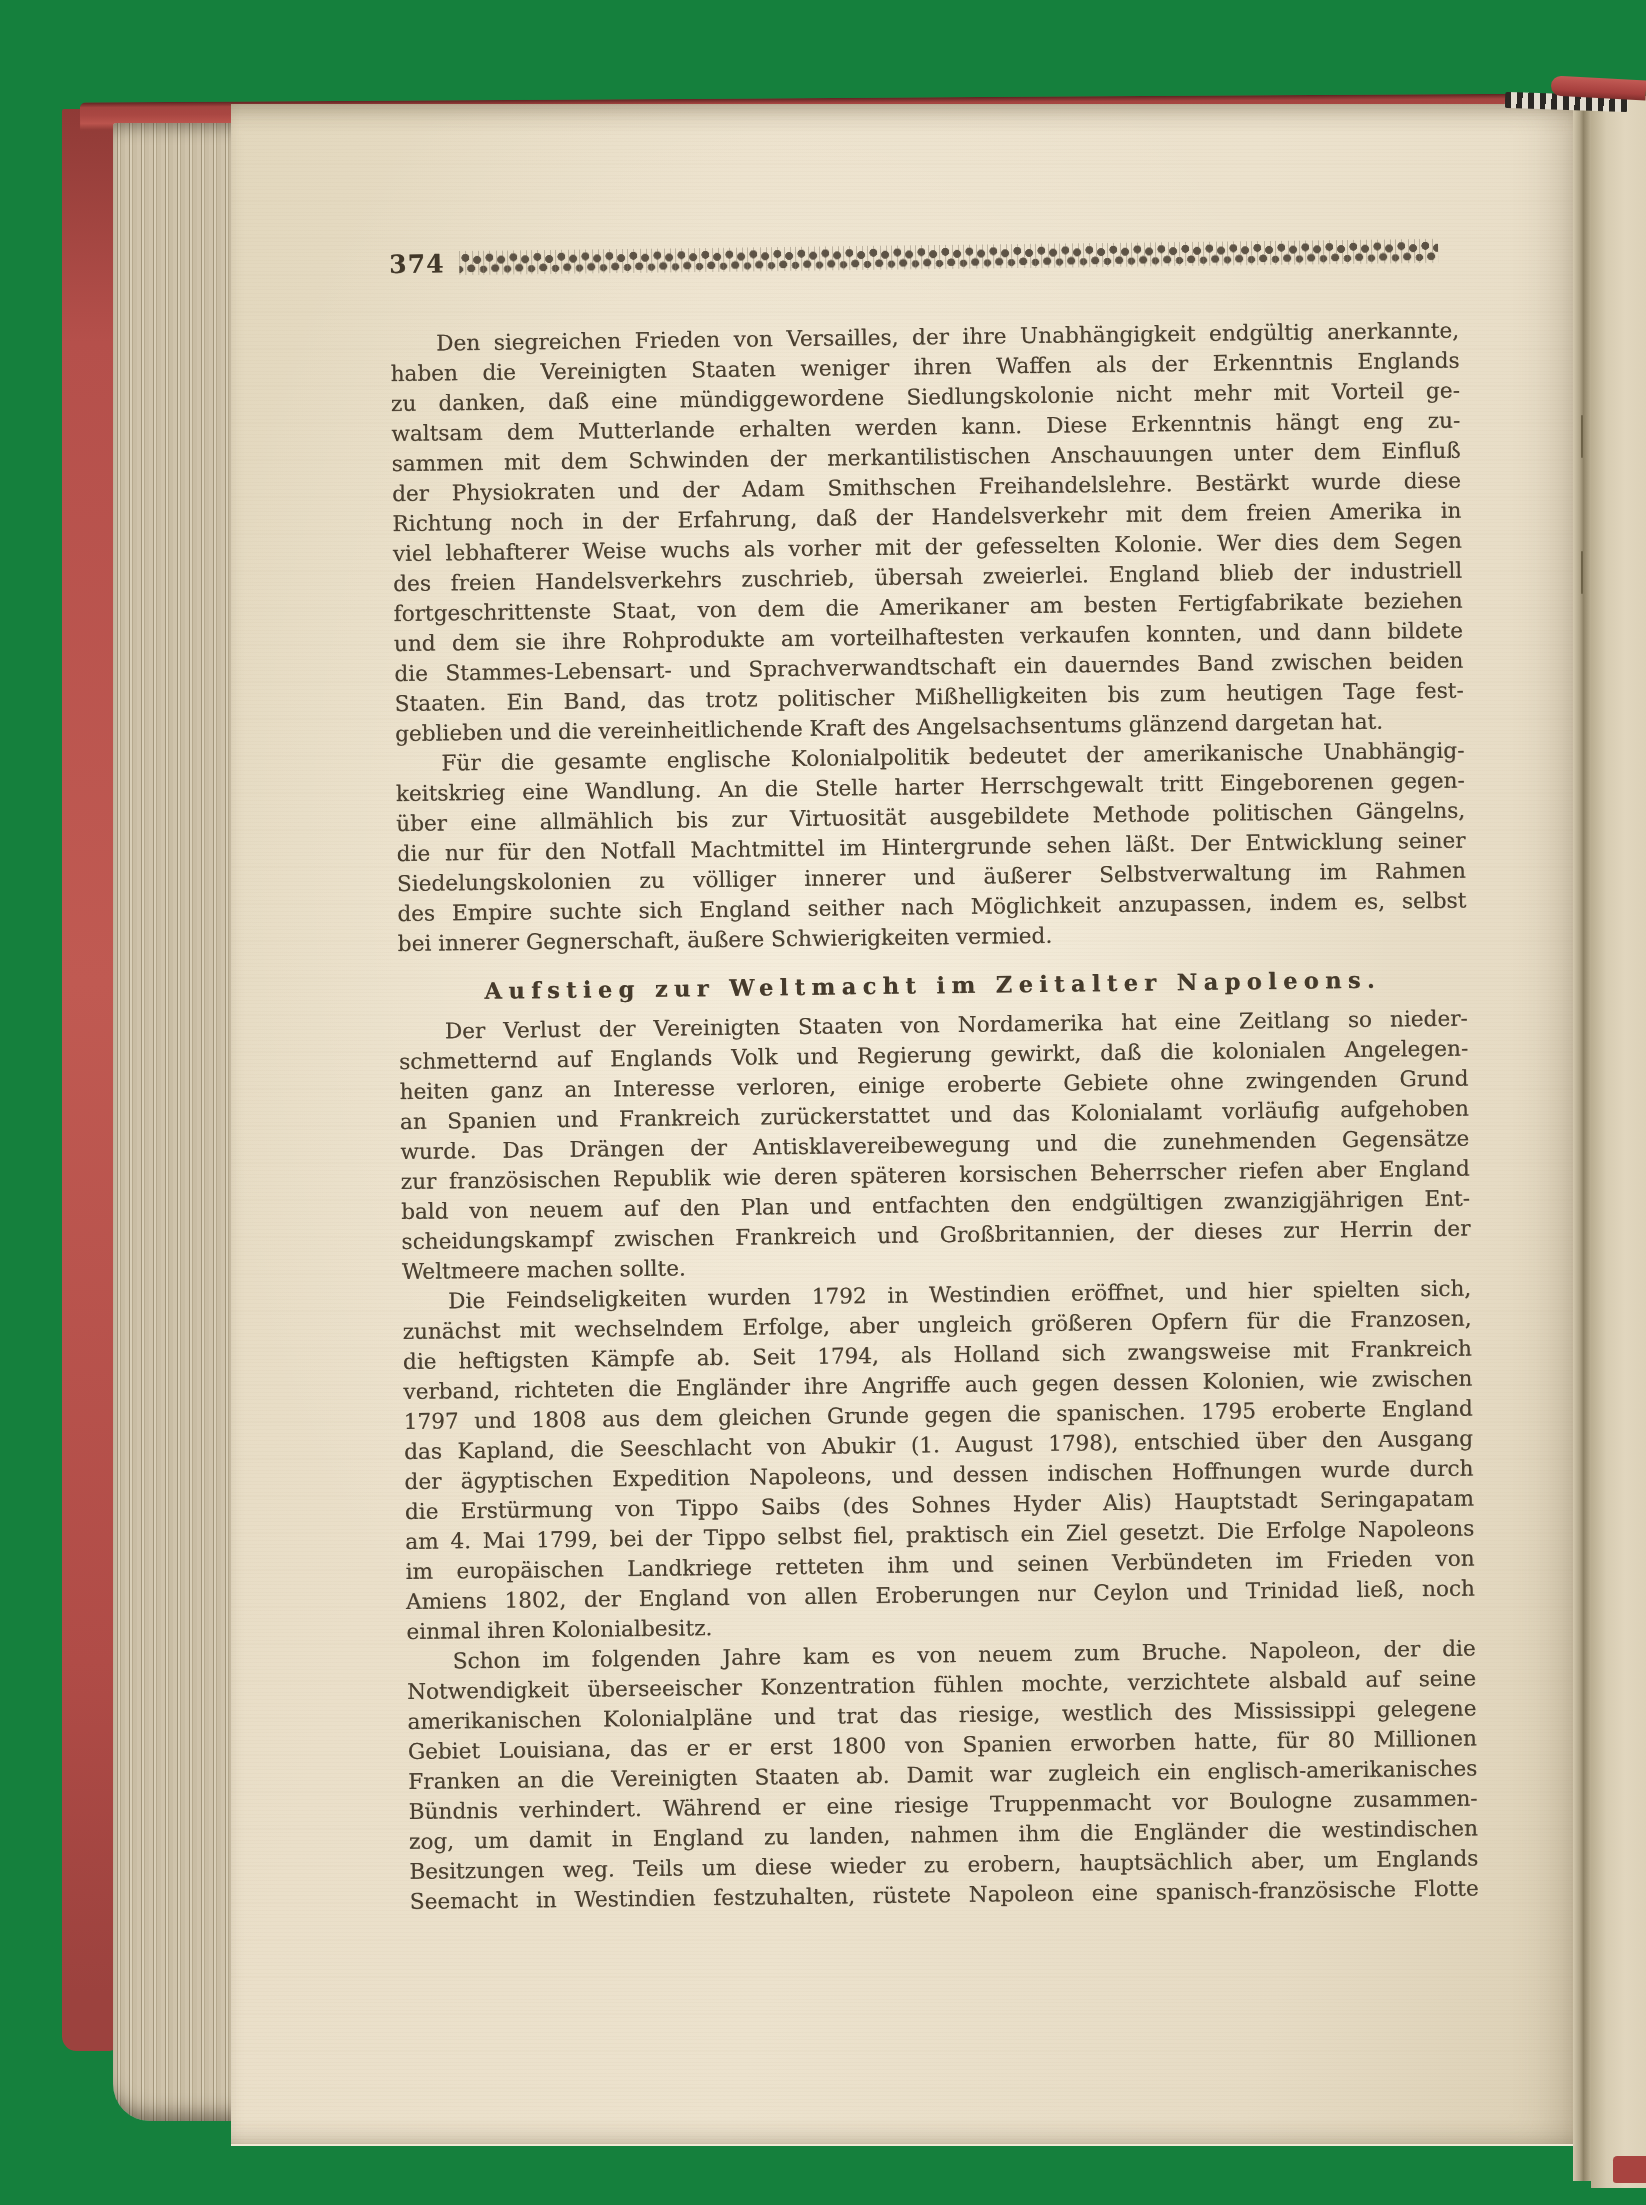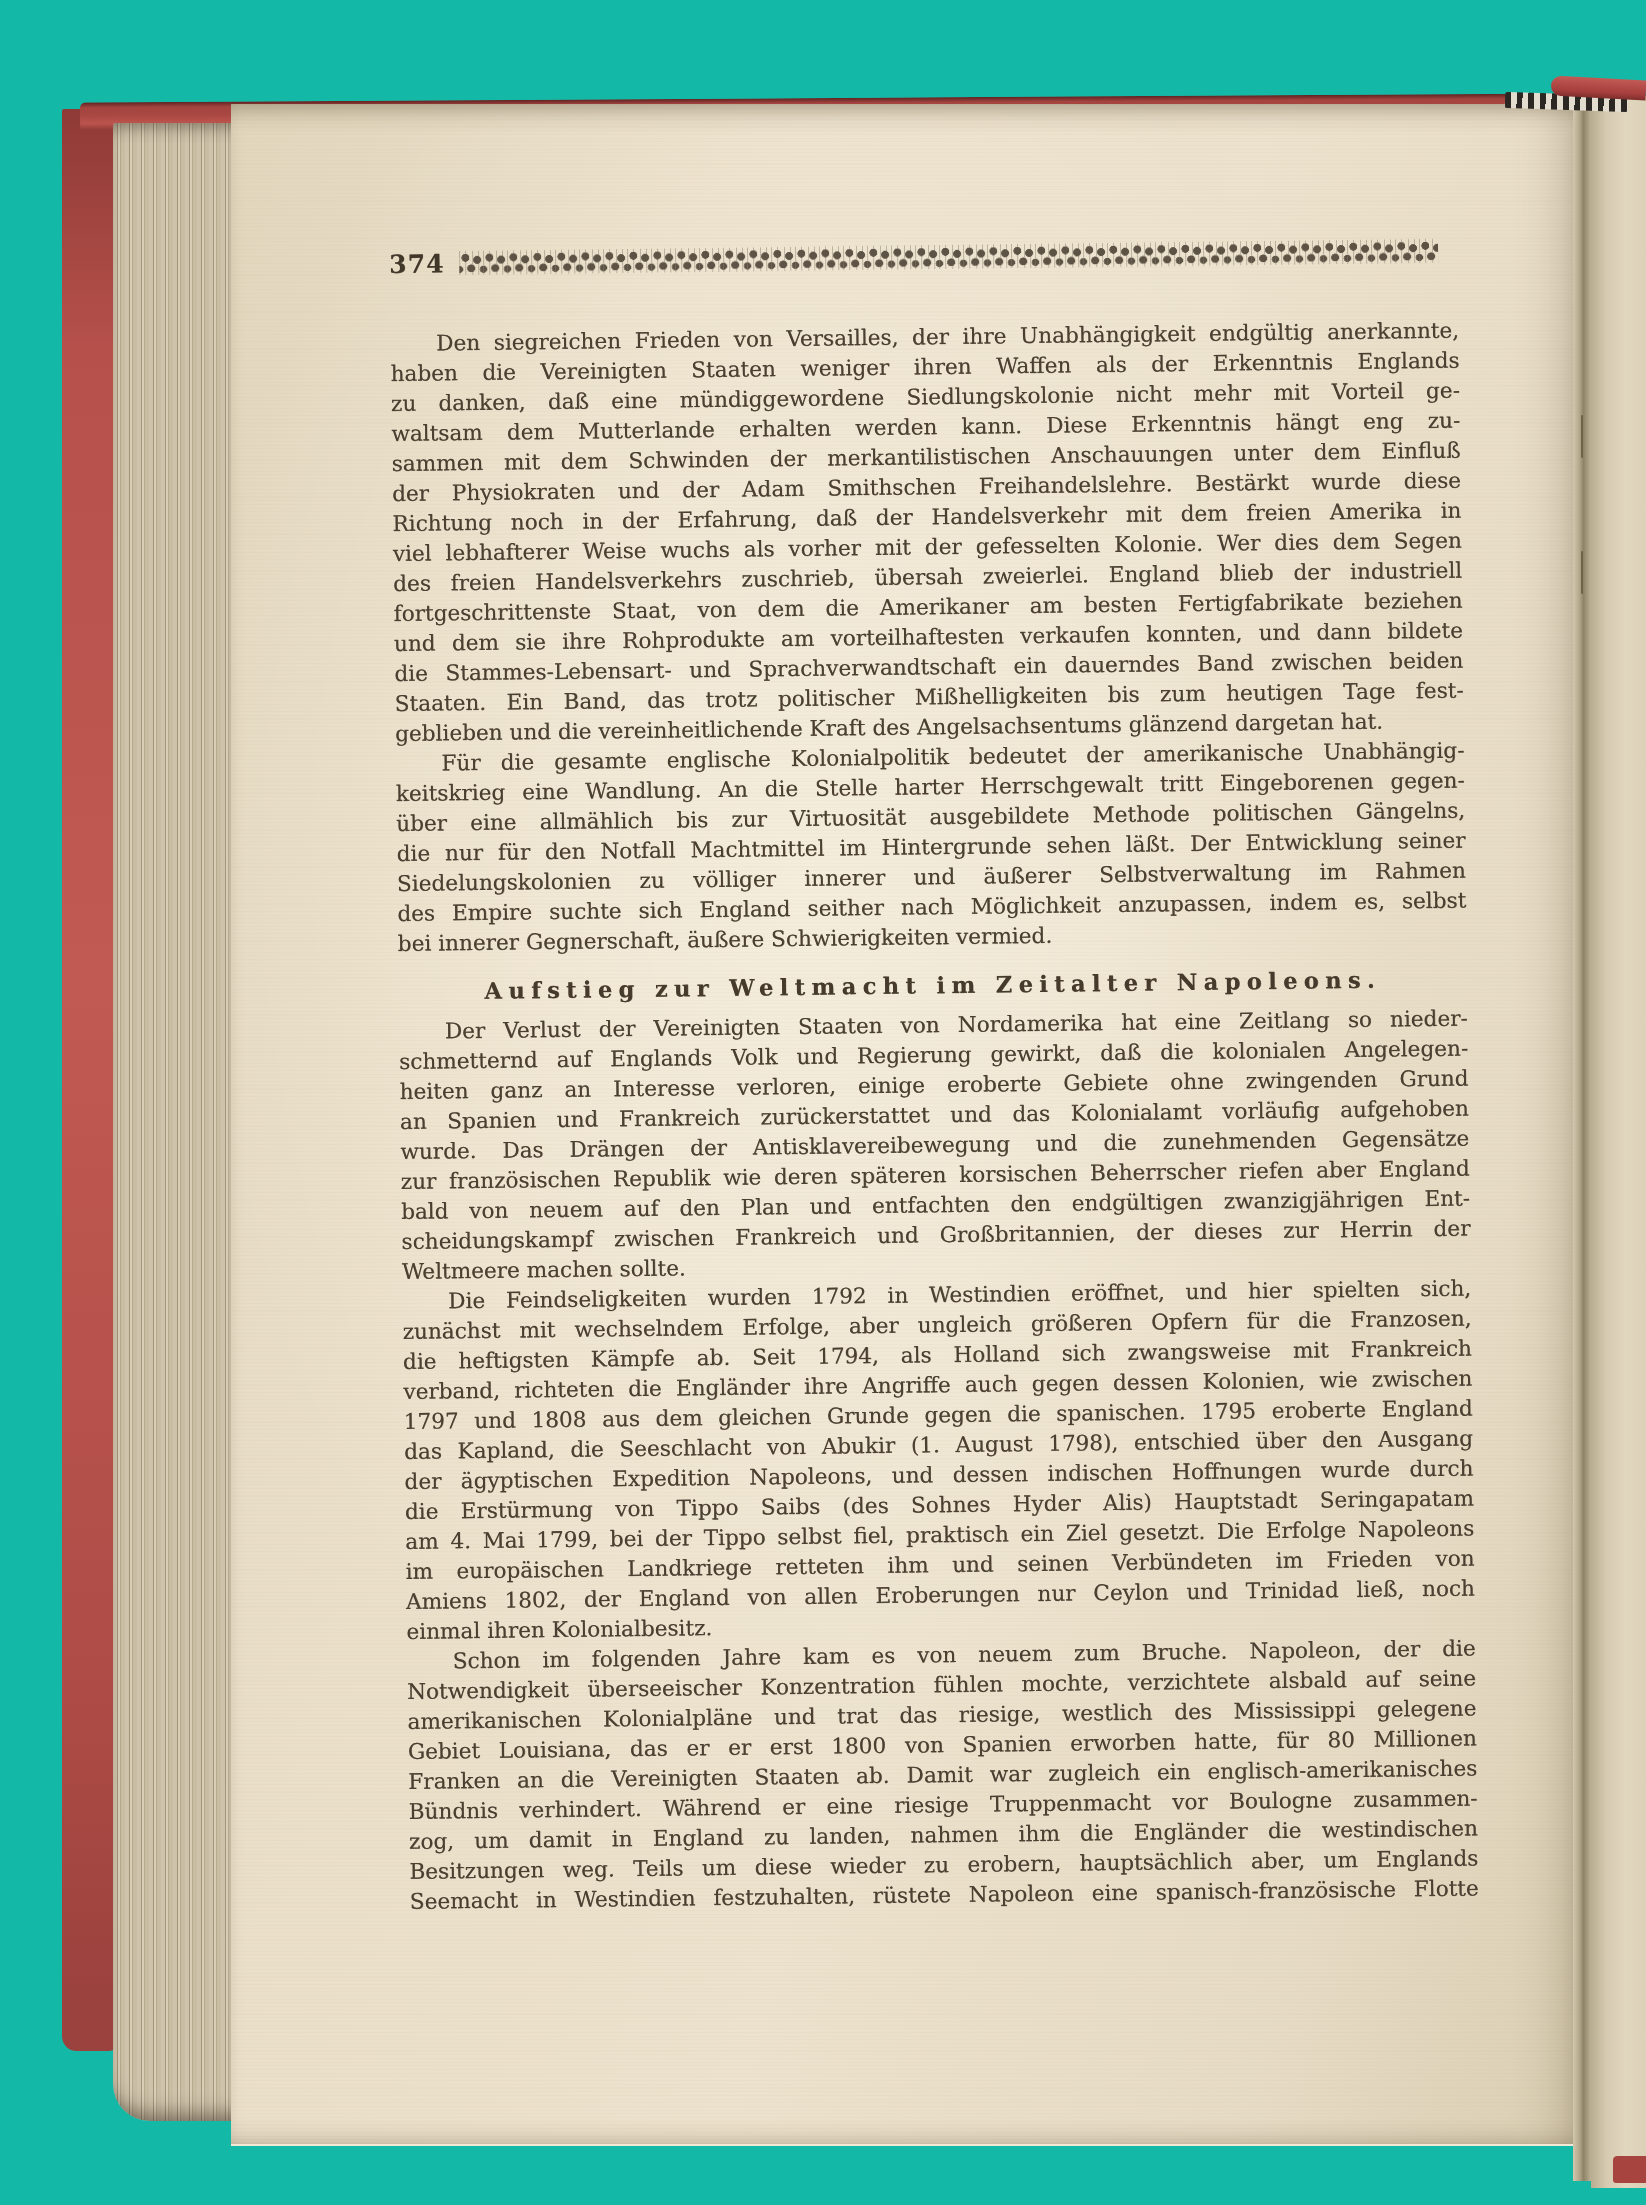--- a/index.html
+++ b/index.html
@@ -1,20 +1,20 @@
 <!DOCTYPE html>
 <html style="font-size:8.4px"><head>
 <meta charset="utf-8">
 <style>
   html,body{margin:0;padding:0;background:#151513;}
   .stage{
     position:relative;
     width:1646px;height:2205px;
     overflow:hidden;
-    background:#14b8a6;
+    background:#15803d;
     font-family:"DejaVu Serif","Liberation Serif",serif;
   }
   
   .cover-left{
     position:absolute;left:62px;top:109px;width:57px;height:1942px;
     background:linear-gradient(180deg,#8f3a36 0%,#b5504b 12%,#c05a52 45%,#b04c47 80%,#9c423e 97%);
     border-radius:2.1px 0 9.5px 14.7px;
   }
   .cover-top{
     position:absolute;left:80px;top:98px;width:1502px;height:28px;

